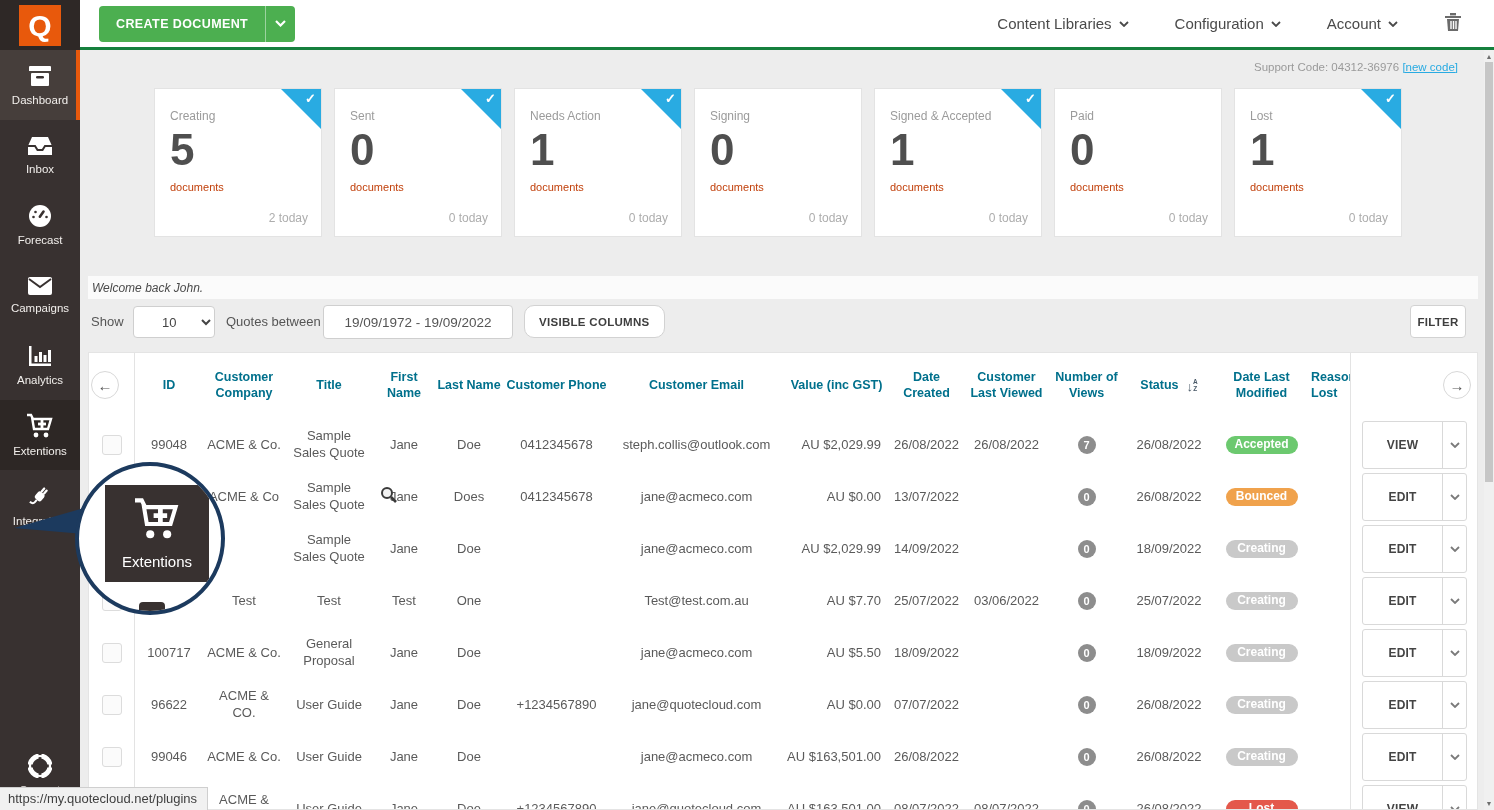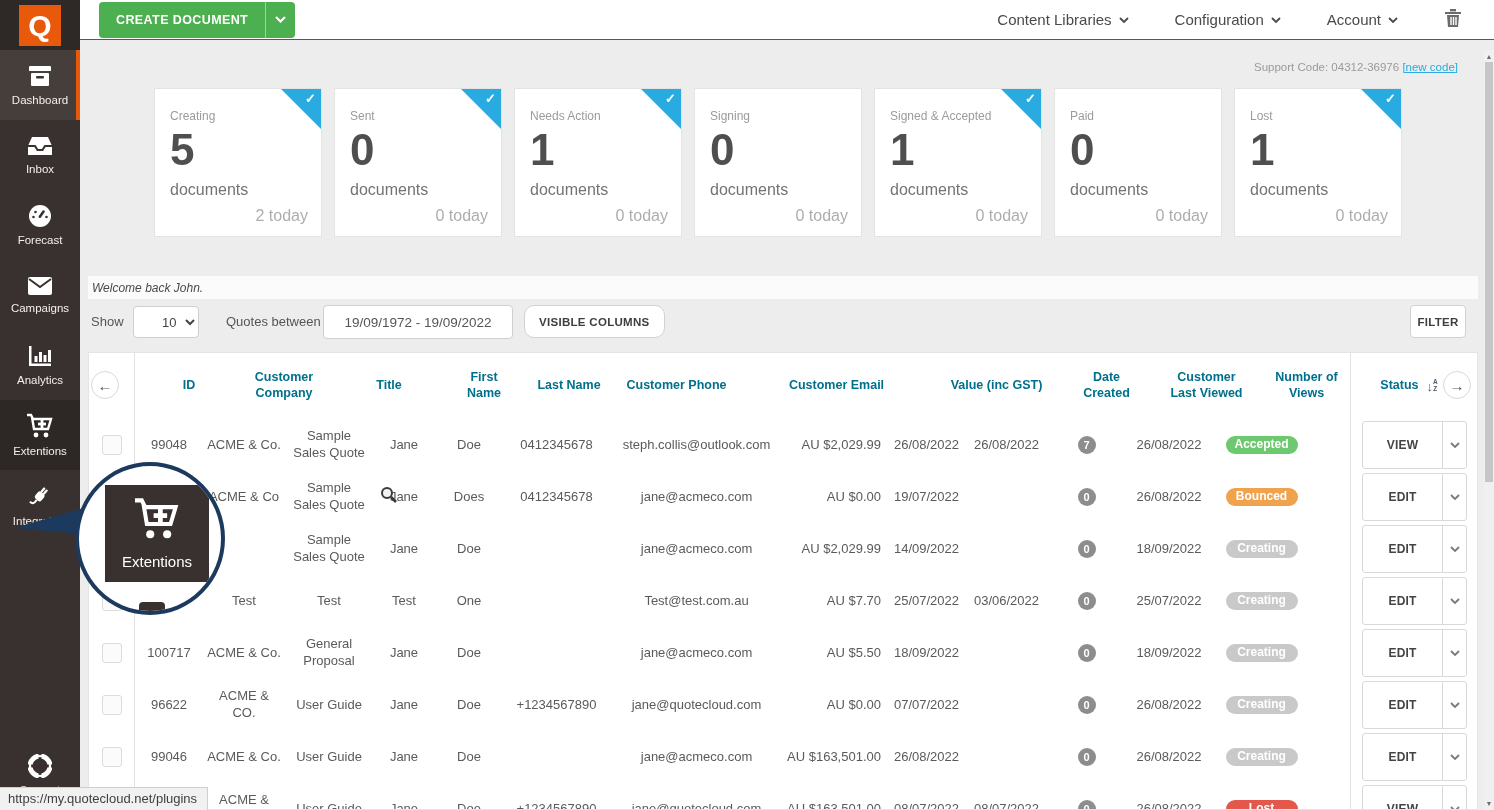--- a/index.html
+++ b/index.html
@@ -17,68 +17,68 @@
   .side-item .lbl { color:#f2efec; font-size:11.5px; white-space:nowrap; }
   .side-item svg { display:block; }
   .side-item.active { background:#463e3b; }
   .side-item.active::after { content:""; position:absolute; right:0; top:0; width:4px; height:100%;
     background:var(--accent-orange); }
   .side-item.hovered { background:#2d2725; }
   .side-spacer { flex:1; }
   .side-nav { display:flex; flex-direction:column; height:760px; }
 
   
-  .topbar { position:absolute; left:80px; top:0; width:1414px; height:40px; background:#fff;
-    border-bottom:1px solid #15803d; display:flex; align-items:center; z-index:2; }
+  .topbar { position:absolute; left:80px; top:0; width:1414px; height:50px; background:#fff;
+    border-bottom:3px solid #15803d; display:flex; align-items:center; z-index:2; }
   .create-btn { margin-left:19px; height:36px; display:flex; border-radius:4px; overflow:hidden; cursor:pointer; }
   .cd-main { background:var(--brand-green); color:#fff; font-size:12.5px; font-weight:bold;
     letter-spacing:.4px; display:flex; align-items:center; padding:0 17px; }
   .cd-chev { background:var(--brand-green); border-left:1px solid rgba(255,255,255,.45); width:30px;
     display:flex; align-items:center; justify-content:center; }
   .top-menus { margin-left:auto; display:flex; align-items:center; gap:46px; padding-right:32px; }
   .menu-item { color:#4a4a4a; font-size:15px; display:flex; align-items:center; gap:7px; cursor:pointer; }
 
   
   .content { position:absolute; left:80px; top:50px; width:1404px; height:760px; }
   .support-line { position:absolute; top:11px; right:26px; font-size:11.5px; color:#9a9a9a; }
   .support-line a { color:var(--link-blue); text-decoration:underline; cursor:pointer; }
 
   
   .cards { position:absolute; left:74px; top:38px; display:flex; gap:12px; }
   .card { width:168px; height:149px; background:#fff; border:1px solid #e3e3e3; position:relative; overflow:hidden; }
   .card .c-title { position:absolute; left:15px; top:20px; font-size:12px; color:#9b9b9b; }
   .card .c-count { position:absolute; left:15px; top:36px; font-size:44px; font-weight:bold; color:#4f4f4f; }
-  .card .c-unit { position:absolute; left:15px; top:92px; font-size:16px; color:#737373; }
-  .card .c-today { position:absolute; right:13px; bottom:11px; font-size:16px; color:#adadad;text-align:center; }
+  .card .c-unit { position:absolute; left:15px; top:92px; font-size:11px; color:#c2410c; }
+  .card .c-today { position:absolute; right:13px; bottom:11px; font-size:12px; color:#adadad;text-align:center; }
   .card .ribbon { position:absolute; right:0; top:0; width:0; height:0;
     border-left:40px solid transparent; border-top:40px solid var(--ribbon-blue); }
   .card .ribbon-check { position:absolute; right:5px; top:2px; color:#fff; font-size:13px; font-weight:bold; }
 
   
   .welcome { position:absolute; left:8px; top:226px; width:1390px; height:23px; background:#fbfbfb;
     font-size:12px; font-style:italic; color:#4a4a4a; display:flex; align-items:center; padding-left:4px; }
   .controls { position:absolute; left:8px; top:255px; width:1390px; height:36px; }
   .ctl-label { position:absolute; top:9px; font-size:13px; color:#555; }
-  .show-select { position:absolute; left:45px; top:1px; width:66px; height:32px; border:1px solid #cfcfcf;
+  .show-select { position:absolute; left:45px; top:1px; width:82px; height:32px; border:1px solid #cfcfcf;
     border-radius:4px; background:#fff; font-size:13px; color:#444; padding:0 6px 0 24px;
     font-family:"Liberation Sans",sans-serif; }
   .date-input { position:absolute; left:235px; top:0; width:190px; height:34px; border:1px solid #cfcfcf;
     border-radius:4px; background:#fff; font-size:13.5px; color:#555; text-align:center;
     font-family:"Liberation Sans",sans-serif; }
   .btn-plain { position:absolute; top:0; height:33px; background:#fff; border:1px solid #d2d2d2;
     border-radius:4px; font-size:11.5px; font-weight:bold; color:#3e3e3e; letter-spacing:.3px;
     padding:0 14px; cursor:pointer; font-family:"Liberation Sans",sans-serif; }
 
   
   .table-card { position:absolute; left:8px; top:302px; width:1390px; height:458px; background:#fff;
     border:1px solid #e4e4e4; overflow:hidden; }
   .vline { position:absolute; top:0; bottom:0; width:1px; background:#e3e3e3; }
   .thead, .t-row { display:grid;
     grid-template-columns:45px 70px 80px 90px 60px 70px 105px 175px 105px 75px 85px 75px 90px 95px 41px; }
-  .thead { height:66px;gap:20px; }
+  .thead { height:66px; }
   .hcell { display:flex; align-items:center; justify-content:center; text-align:center;
     color:var(--header-teal); font-size:12.5px; font-weight:bold; line-height:1.25; padding:2px; overflow:hidden; }
   .hcell.left { justify-content:flex-start; text-align:left; }
   .sort-icon { display:inline-flex; align-items:center; margin-left:8px; color:#4a5a68; }
   .sort-icon .arr { font-size:13px; line-height:1; }
   .sort-icon .az { display:flex; flex-direction:column; font-size:6.5px; line-height:1.05; font-weight:bold; }
   .rows { position:absolute; left:0; top:66px; width:1261px; }
   .t-row { height:52px; }
   .tcell { display:flex; align-items:center; justify-content:center; text-align:center;
     font-size:13px; color:#5a5a5a; line-height:1.3; overflow:hidden; padding:0 3px; }
@@ -469,21 +469,21 @@
             <div class="tcell">
               <span>0412345678</span>
             </div>
             <div class="tcell">
               <span>jane@acmeco.com</span>
             </div>
             <div class="tcell num">
               <span>AU $0.00</span>
             </div>
             <div class="tcell">
-              <span>19/07/2022</span>
+              <span>13/07/2022</span>
             </div>
             <div class="tcell">
               <span></span>
             </div>
             <div class="tcell">
               <span class="views-badge">0</span>
             </div>
             <div class="tcell">
               <span>26/08/2022</span>
             </div>

